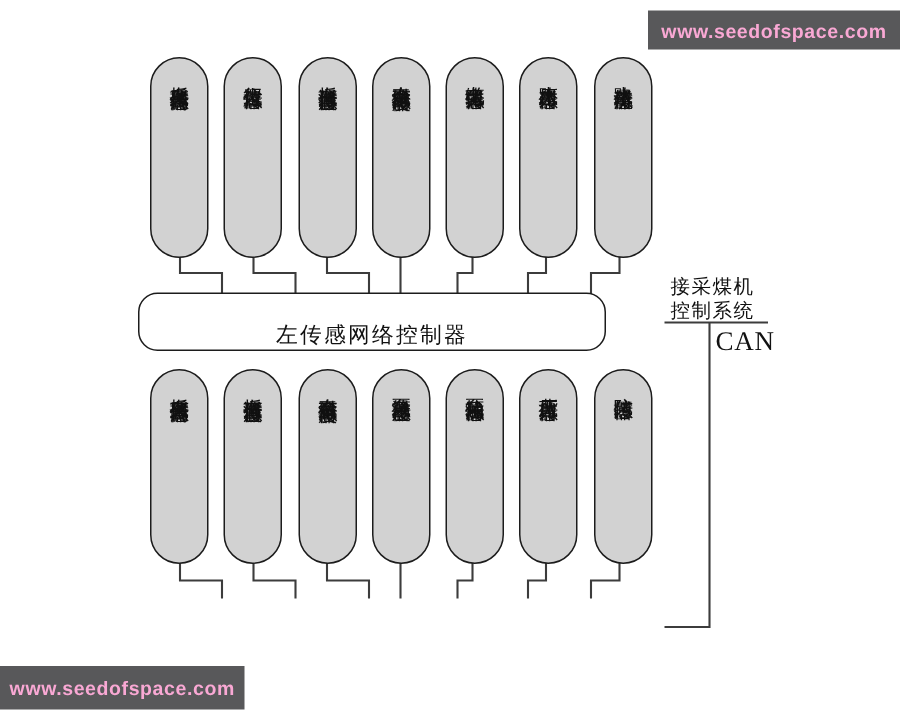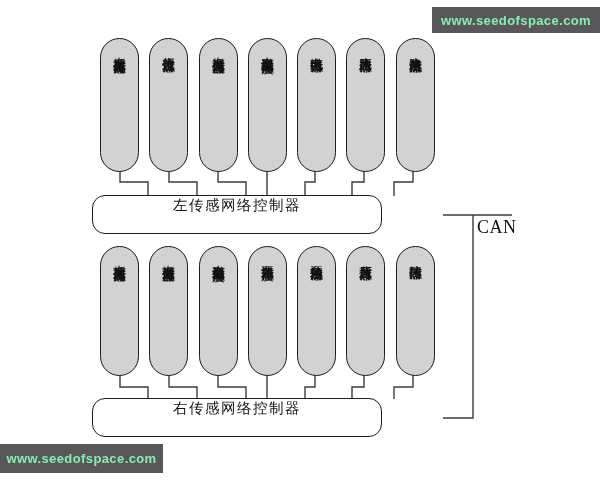--- a/index.html
+++ b/index.html
@@ -18,39 +18,39 @@
     padding-top:8px;
   }
   .capsule.toprow { top:38px; height:134px; }
   .capsule.botrow { top:246px; height:130px; }
   .capsule span {
     writing-mode:vertical-rl; text-orientation:upright;
     font-size:13px; letter-spacing:0.5px; line-height:1; color:#111;
   }
 
   .controller {
-    position:absolute; left:92px; width:290px; height:39px;
+    position:absolute; left:92px; width:312px; height:39px;
     background:#ffffff; border:1.6px solid #1c1c1c; border-radius:13px;
-    display:flex; align-items:flex-start; justify-content:center;
+    display:flex; align-items:flex-end; justify-content:center;
     font-size:14.5px; letter-spacing:1.5px;
   }
   #left-controller  { top:195px; }
   #right-controller { top:398px; }
 
   #ext-label {
     position:absolute; left:447px; top:183px;
     font-size:13px; line-height:15.5px; letter-spacing:1px; white-space:nowrap;
   }
   #can-label {
     position:absolute; left:477px; top:217px;
     font-size:18px; letter-spacing:0.5px;
   }
 
   .watermark {
-    position:absolute; background:#58585a; color:#86efac;
+    position:absolute; background:#58585a; color:#f9a8d4;
     font-family:"Liberation Sans","DejaVu Sans",sans-serif;
     font-weight:bold; font-size:13px; letter-spacing:0.4px;
     display:flex; align-items:center; justify-content:center;
   }
   .wm-top    { left:432px; top:7px;   width:168px; height:26px; }
   .wm-bottom { left:0;     top:444px; width:163px; height:29px; }
 </style>
 </head>
 <body>
 
@@ -120,23 +120,24 @@
         <span>泵箱油位传感器</span>
       </div>
       <div class="capsule botrow" style="left: 346px;">
         <span>背压压力传感器</span>
       </div>
       <div class="capsule botrow" style="left: 396px;">
         <span>防撞传感器</span>
       </div>
     </div>
 
-  <div id="right-controller" class="controller">
-    <span>右传感网络控制器</span>
+
+  <div id="ext-label">
+    <div>接采煤机</div>
+    <div>控制系统</div>
   </div>
-
 
   <div id="can-label">CAN</div>
 
   <div class="watermark wm-top">www.seedofspace.com</div>
   <div class="watermark wm-bottom">www.seedofspace.com</div>
 
 </div>
 
 </body></html>

